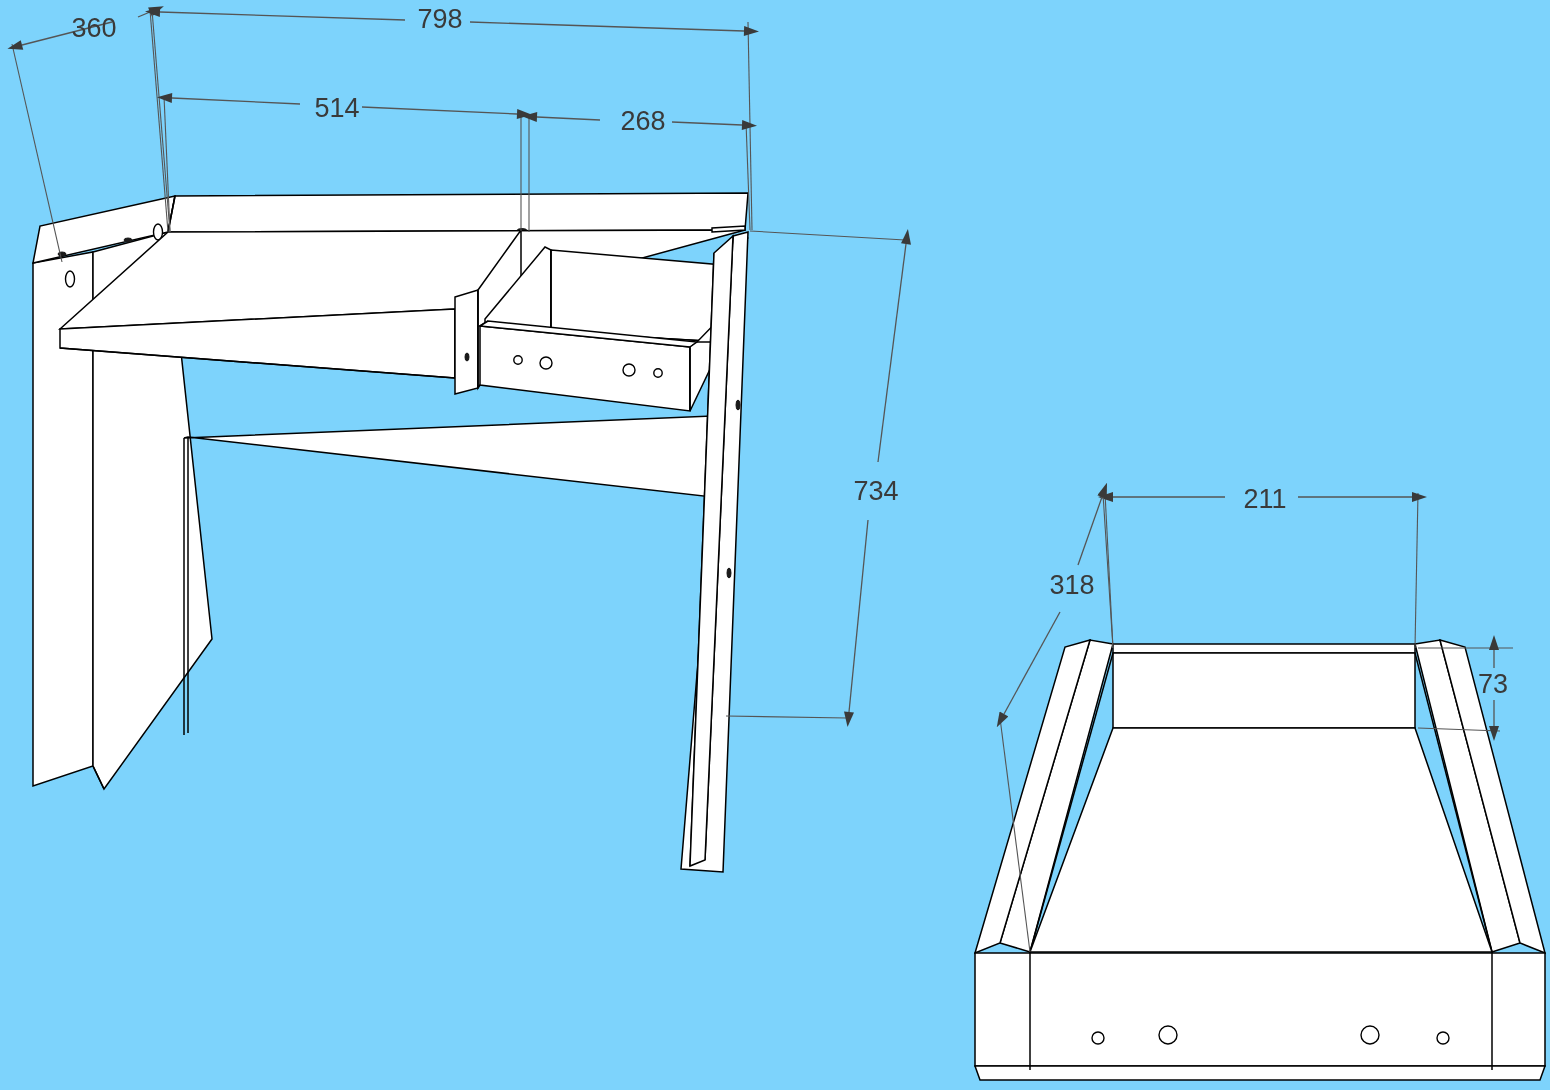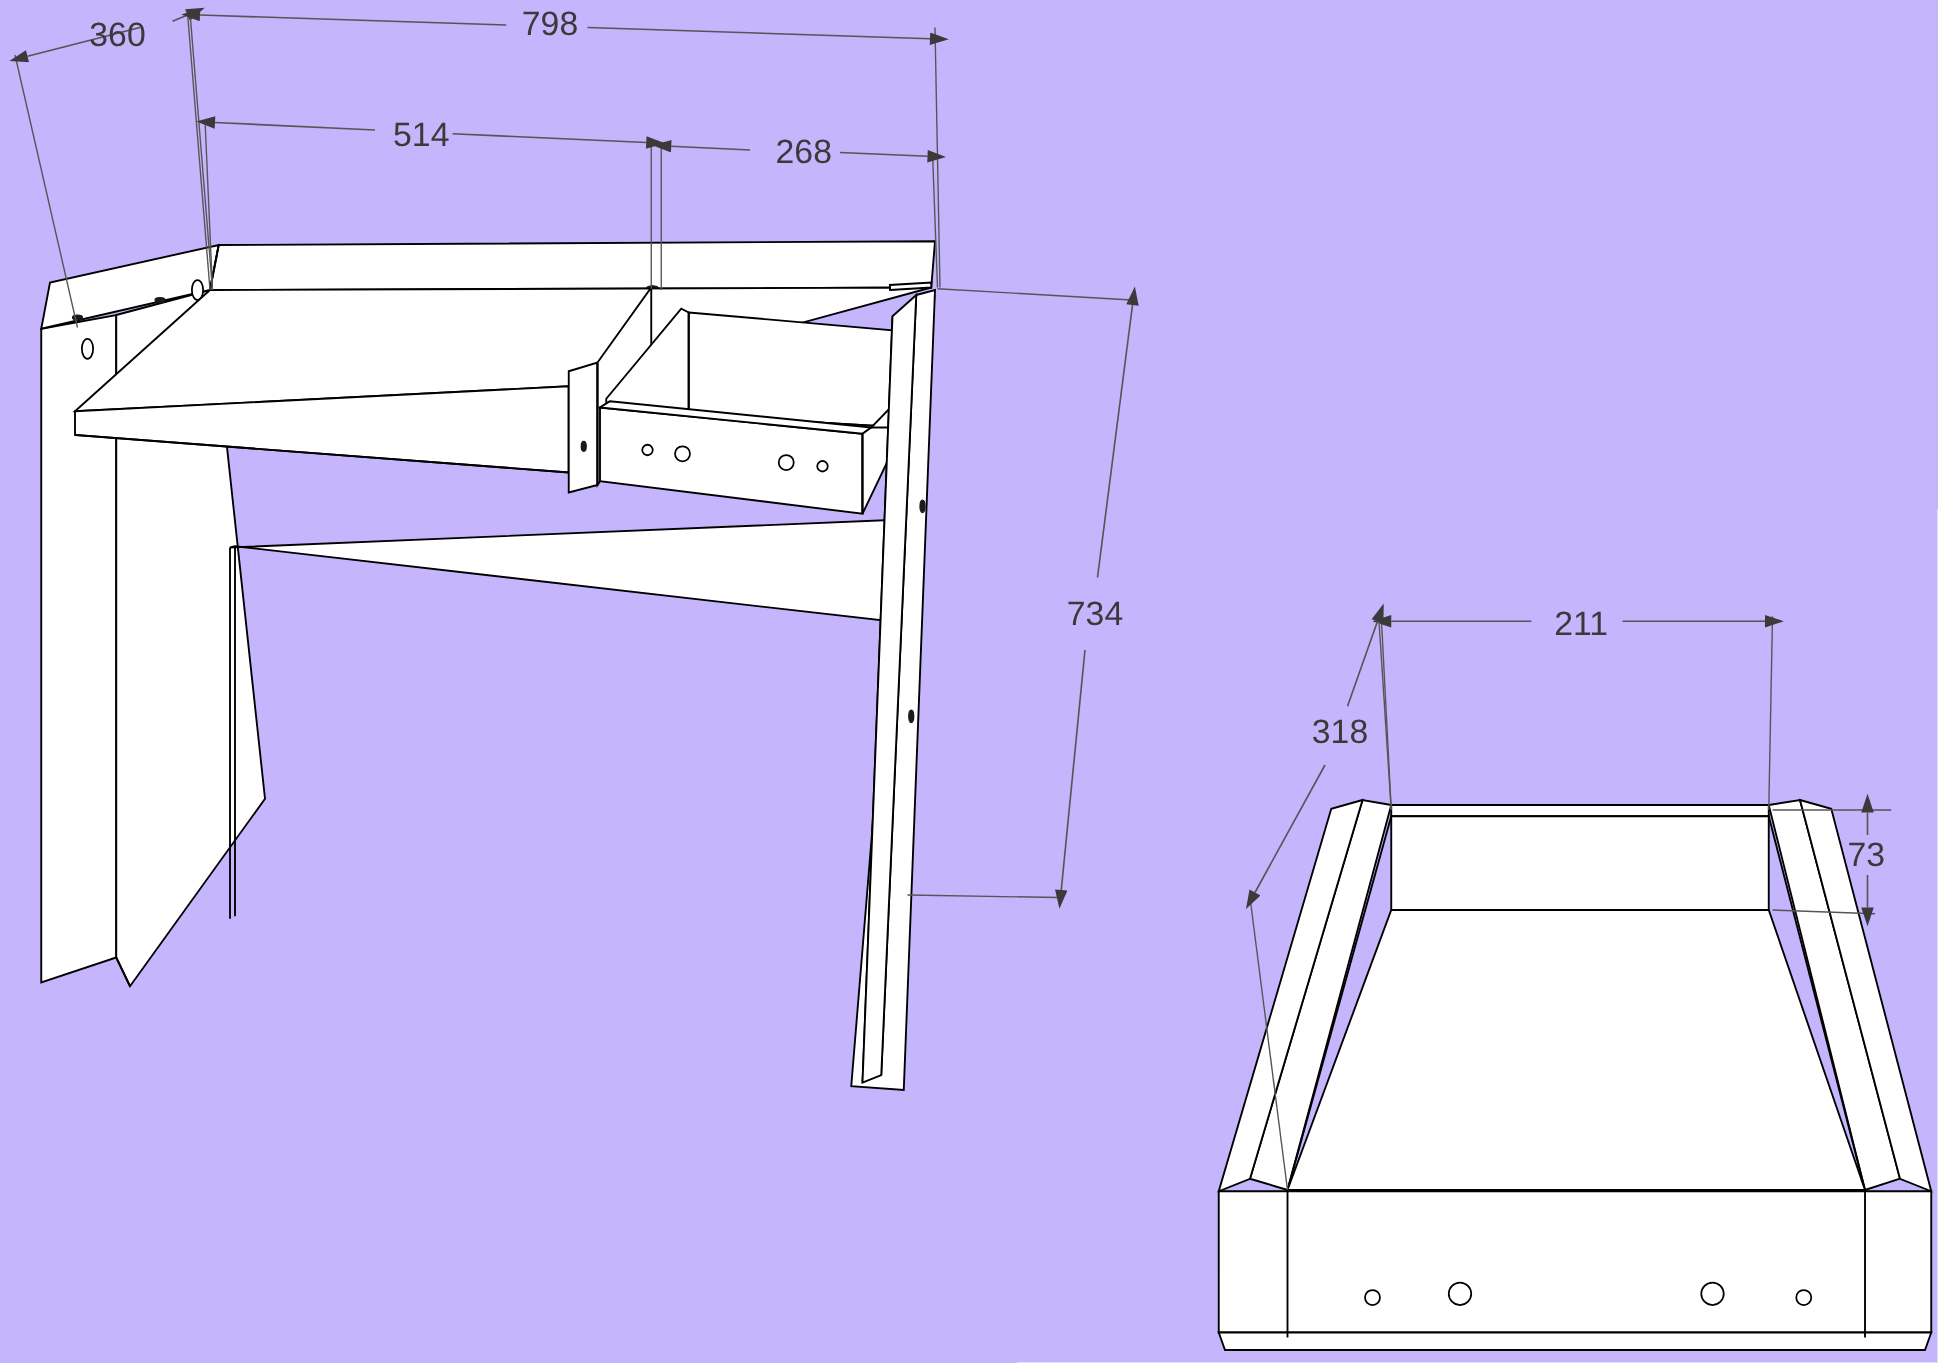--- a/index.html
+++ b/index.html
@@ -4,21 +4,21 @@
 <style>
   html, body {
     margin: 0;
     padding: 0;
     background: #ffffff;
   }
   #drawing-page {
     position: relative;
     width: 1550px;
     height: 1090px;
-    background: #c4b5fd;
+    background: #7dd3fc;
     overflow: hidden;
     font-family: "Liberation Sans", sans-serif;
   }
   #drawing-svg {
     position: absolute;
     left: 0;
     top: 0;
     width: 1550px;
     height: 1090px;
     display: block;

